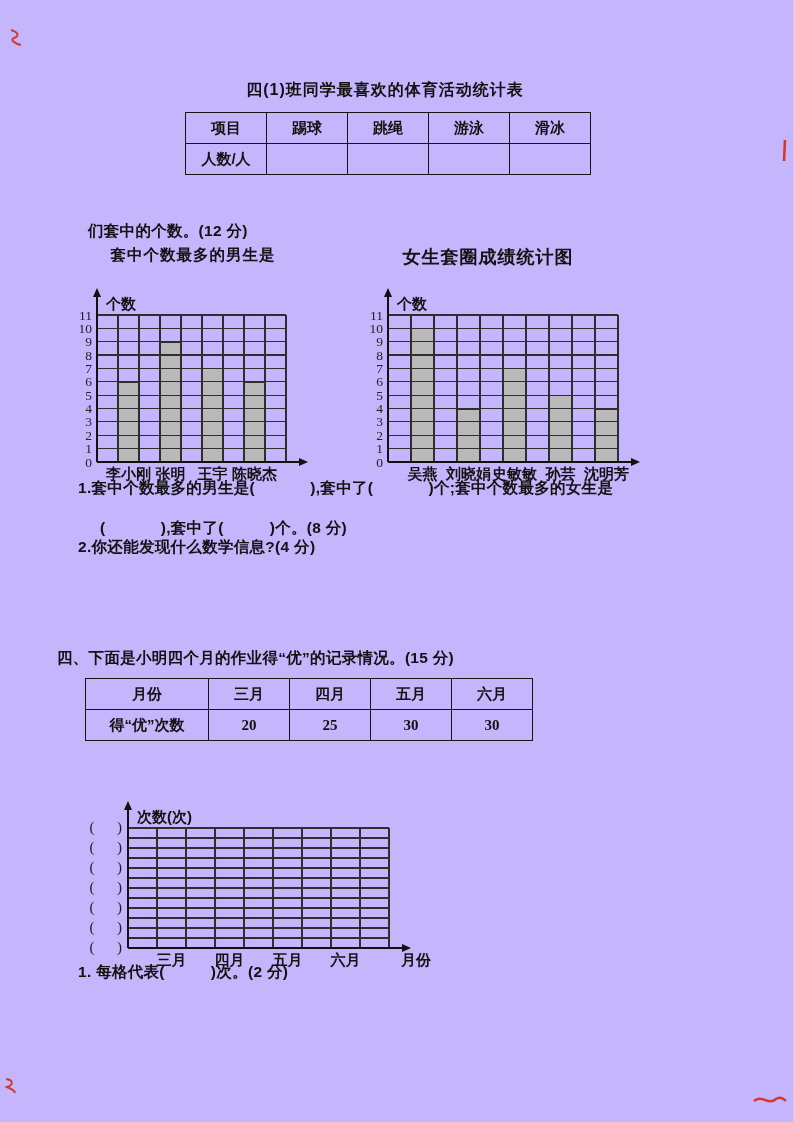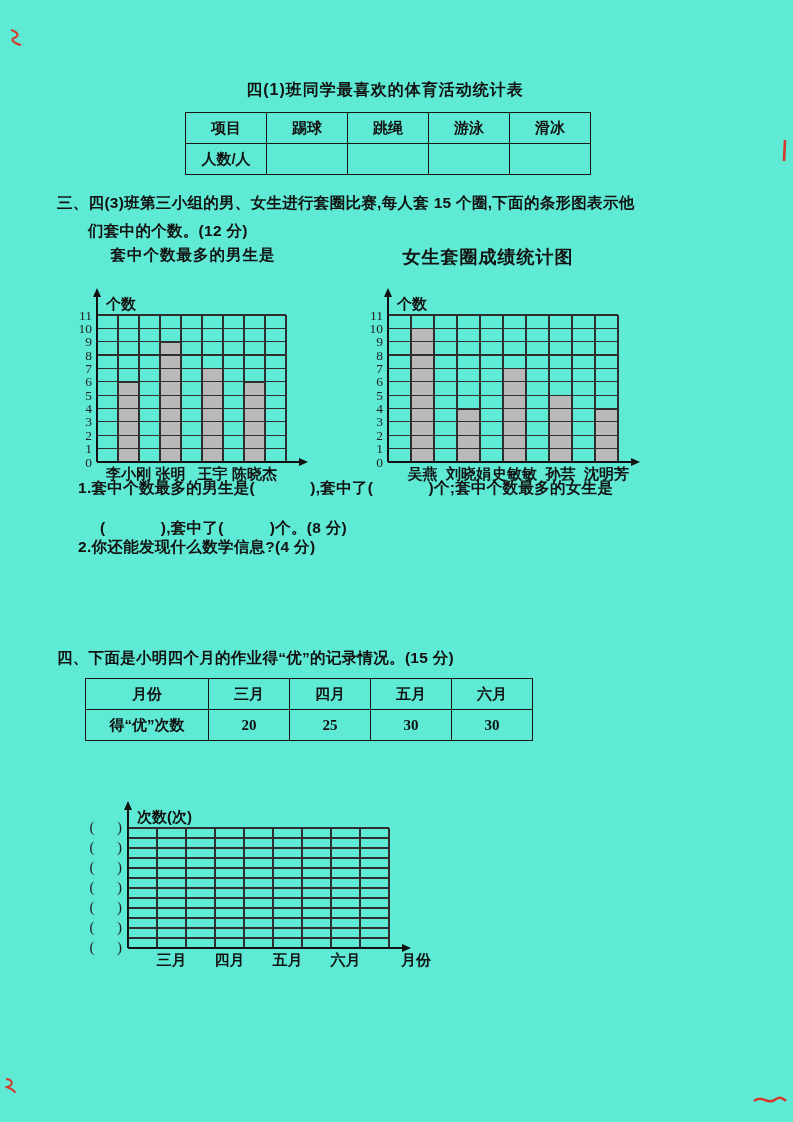--- a/index.html
+++ b/index.html
@@ -1,16 +1,16 @@
 <!DOCTYPE html>
 <html><head>
 <meta charset="utf-8">
 <style>
   html,body{margin:0;padding:0;background:#ffffff;}
-  .page{position:relative;width:793px;height:1122px;background:#5eead4;overflow:hidden;
+  .page{position:relative;width:793px;height:1122px;background:#c4b5fd;overflow:hidden;
         font-family:"Liberation Sans",sans-serif;color:#121212;}
   .line{position:absolute;white-space:pre;font-weight:600;font-size:15.5px;letter-spacing:.3px;}
   .ttl{position:absolute;text-align:center;font-weight:700;font-size:16px;letter-spacing:1px;white-space:nowrap;}
   table.sheet{position:absolute;border-collapse:collapse;table-layout:fixed;border-radius:8px;}
   table.sheet td{border:1.6px solid #151515;text-align:center;vertical-align:middle;
                  font-weight:600;font-size:15px;height:30px;padding:0;overflow:hidden;}
   td.num{font-family:"Liberation Serif",serif;font-weight:500;font-size:15.5px;}
   .chart-host{position:absolute;margin-top:20px;}
   .gl{position:absolute;background:#2e2e2e;}
   .bar{position:absolute;background:#b9b9b9;border:1px solid #2e2e2e;box-sizing:border-box;}
@@ -58,21 +58,20 @@
     <tr>
       <td>人数/人</td>
       <td></td>
       <td></td>
       <td></td>
       <td></td>
     </tr>
   </tbody>
     </table>
 
-  <div class="line" style="left:57px;top:193px">三、四(3)班第三小组的男、女生进行套圈比赛,每人套 15 个圈,下面的条形图表示他</div>
   <div class="line" style="left:88px;top:221px">们套中的个数。(12 分)</div>
 
   <div class="ttl" style="left:103px;top:245px;width:180px;font-size:15.5px;">套中个数最多的男生是</div>
   <div class="ttl" style="left:398px;top:245px;width:180px;font-size:18px;">女生套圈成绩统计图</div>
 
   <div class="chart-host" id="chart-boys" style="left: 97px; top: 295px; width: 189px; height: 147px; overflow: visible;">
       <div class="bar" style="left: 21px; bottom: 0px; width: 21px; height: 80.1818px; background: rgb(185, 185, 185);"></div>
       <div class="bar" style="left: 63px; bottom: 0px; width: 21px; height: 120.273px; background: rgb(185, 185, 185);"></div>
       <div class="bar" style="left: 105px; bottom: 0px; width: 21px; height: 93.5455px; background: rgb(185, 185, 185);"></div>
       <div class="bar" style="left: 147px; bottom: 0px; width: 21px; height: 80.1818px; background: rgb(185, 185, 185);"></div>
@@ -235,13 +234,14 @@
       <div class="ytick" style="left: -52px; width: 46px; top: 72px; font-size: 15px;">(      )</div>
       <div class="ytick" style="left: -52px; width: 46px; top: 92px; font-size: 15px;">(      )</div>
       <div class="ytick" style="left: -52px; width: 46px; top: 112px; font-size: 15px;">(      )</div>
       <div class="xname" style="left: 43.5px; top: 123px;">三月</div>
       <div class="xname" style="left: 101.5px; top: 123px;">四月</div>
       <div class="xname" style="left: 159.5px; top: 123px;">五月</div>
       <div class="xname" style="left: 217.5px; top: 123px;">六月</div>
       <div class="xlab" style="left: 273px; top: 123px;">月份</div>
     </div>
 
+  <div class="line" style="left:78px;top:962px">1. 每格代表(          )次。(2 分)</div>
 </div>
 
 </body></html>

